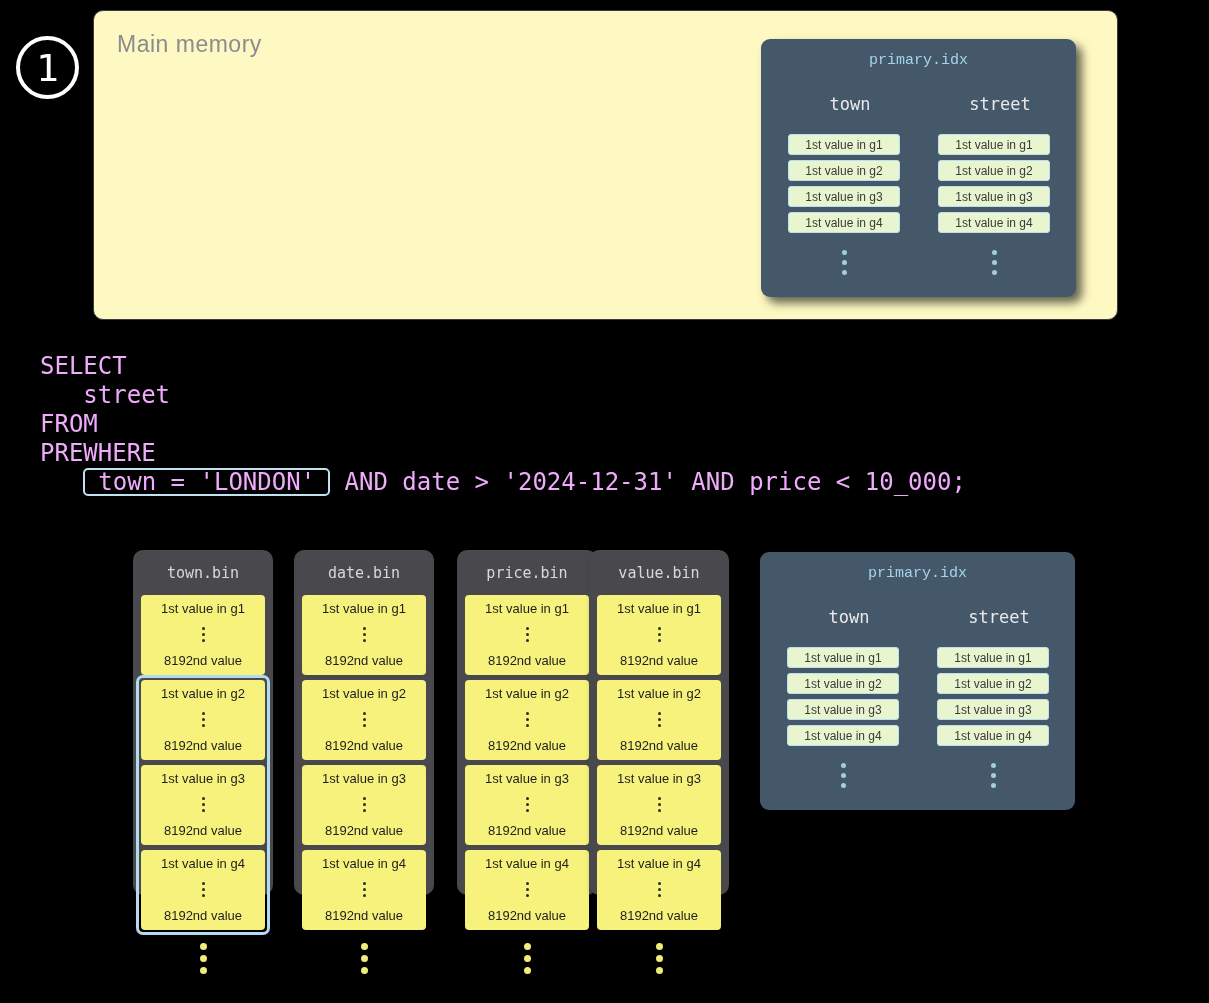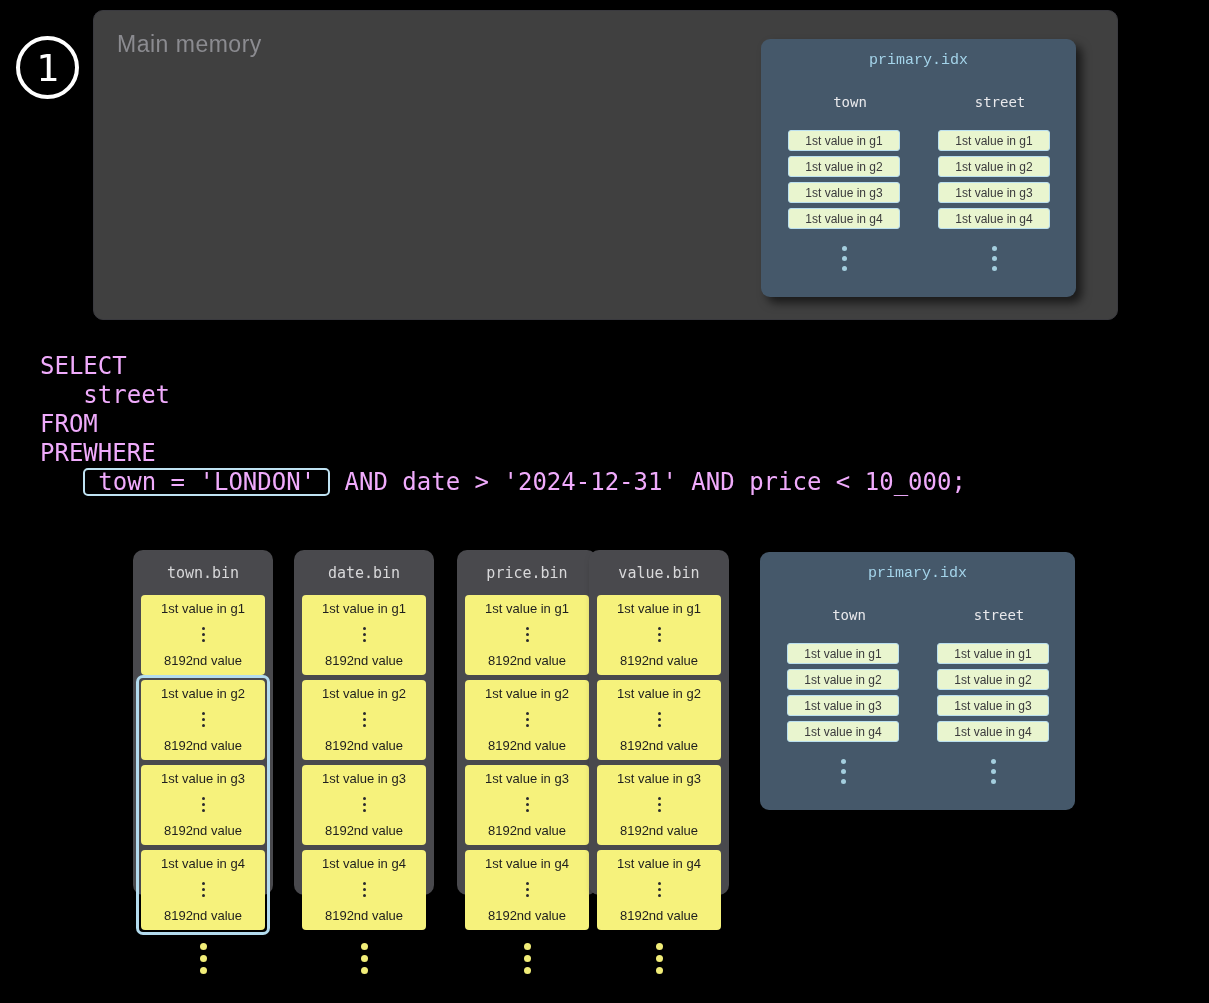--- a/index.html
+++ b/index.html
@@ -17,21 +17,21 @@
     width:63px; height:63px;
     border:4px solid #ffffff; border-radius:50%;
     display:flex; align-items:center; justify-content:center;
     color:#ffffff; font-size:38px; font-family:"DejaVu Sans Mono", monospace;
   }
 
   
   .main-memory {
     position:absolute; left:93px; top:10px;
     width:1025px; height:310px;
-    background:#404040; border:1px solid #3a3a3f; border-radius:10px;
+    background:#fef9c3; border:1px solid #3a3a3f; border-radius:10px;
   }
   .main-memory-label {
     position:absolute; left:23px; top:20px;
     font-size:23px; color:#8b8b90; letter-spacing:0.5px;
   }
 
   
   .pidx {
     position:absolute; width:315px; height:258px;
     background:#45586a; border-radius:9px;
@@ -45,21 +45,21 @@
     font-size:15px; color:#a4d4ea;
   }
   .pidx-col {
     position:absolute; top:55px; width:140px;
     display:flex; flex-direction:column; align-items:center;
   }
   .pidx-col.left { left:13px; }
   .pidx-col.right { left:163px; }
   .pidx-col-header {
     font-family:"DejaVu Sans Mono", monospace;
-    font-size:14px; color:#e9e9ec; margin-bottom:20px;margin-left:12px;
+    font-size:17px; color:#e9e9ec; margin-bottom:20px;margin-left:12px;
   }
   .chip {
     width:112px; height:21px; margin-bottom:5px;
     background:#e9f5cf; border:1px solid #badfee; border-radius:3px;
     font-size:12px; color:#3a3a3c;
     display:flex; align-items:center; justify-content:center;
     white-space:nowrap;
   }
 
   

